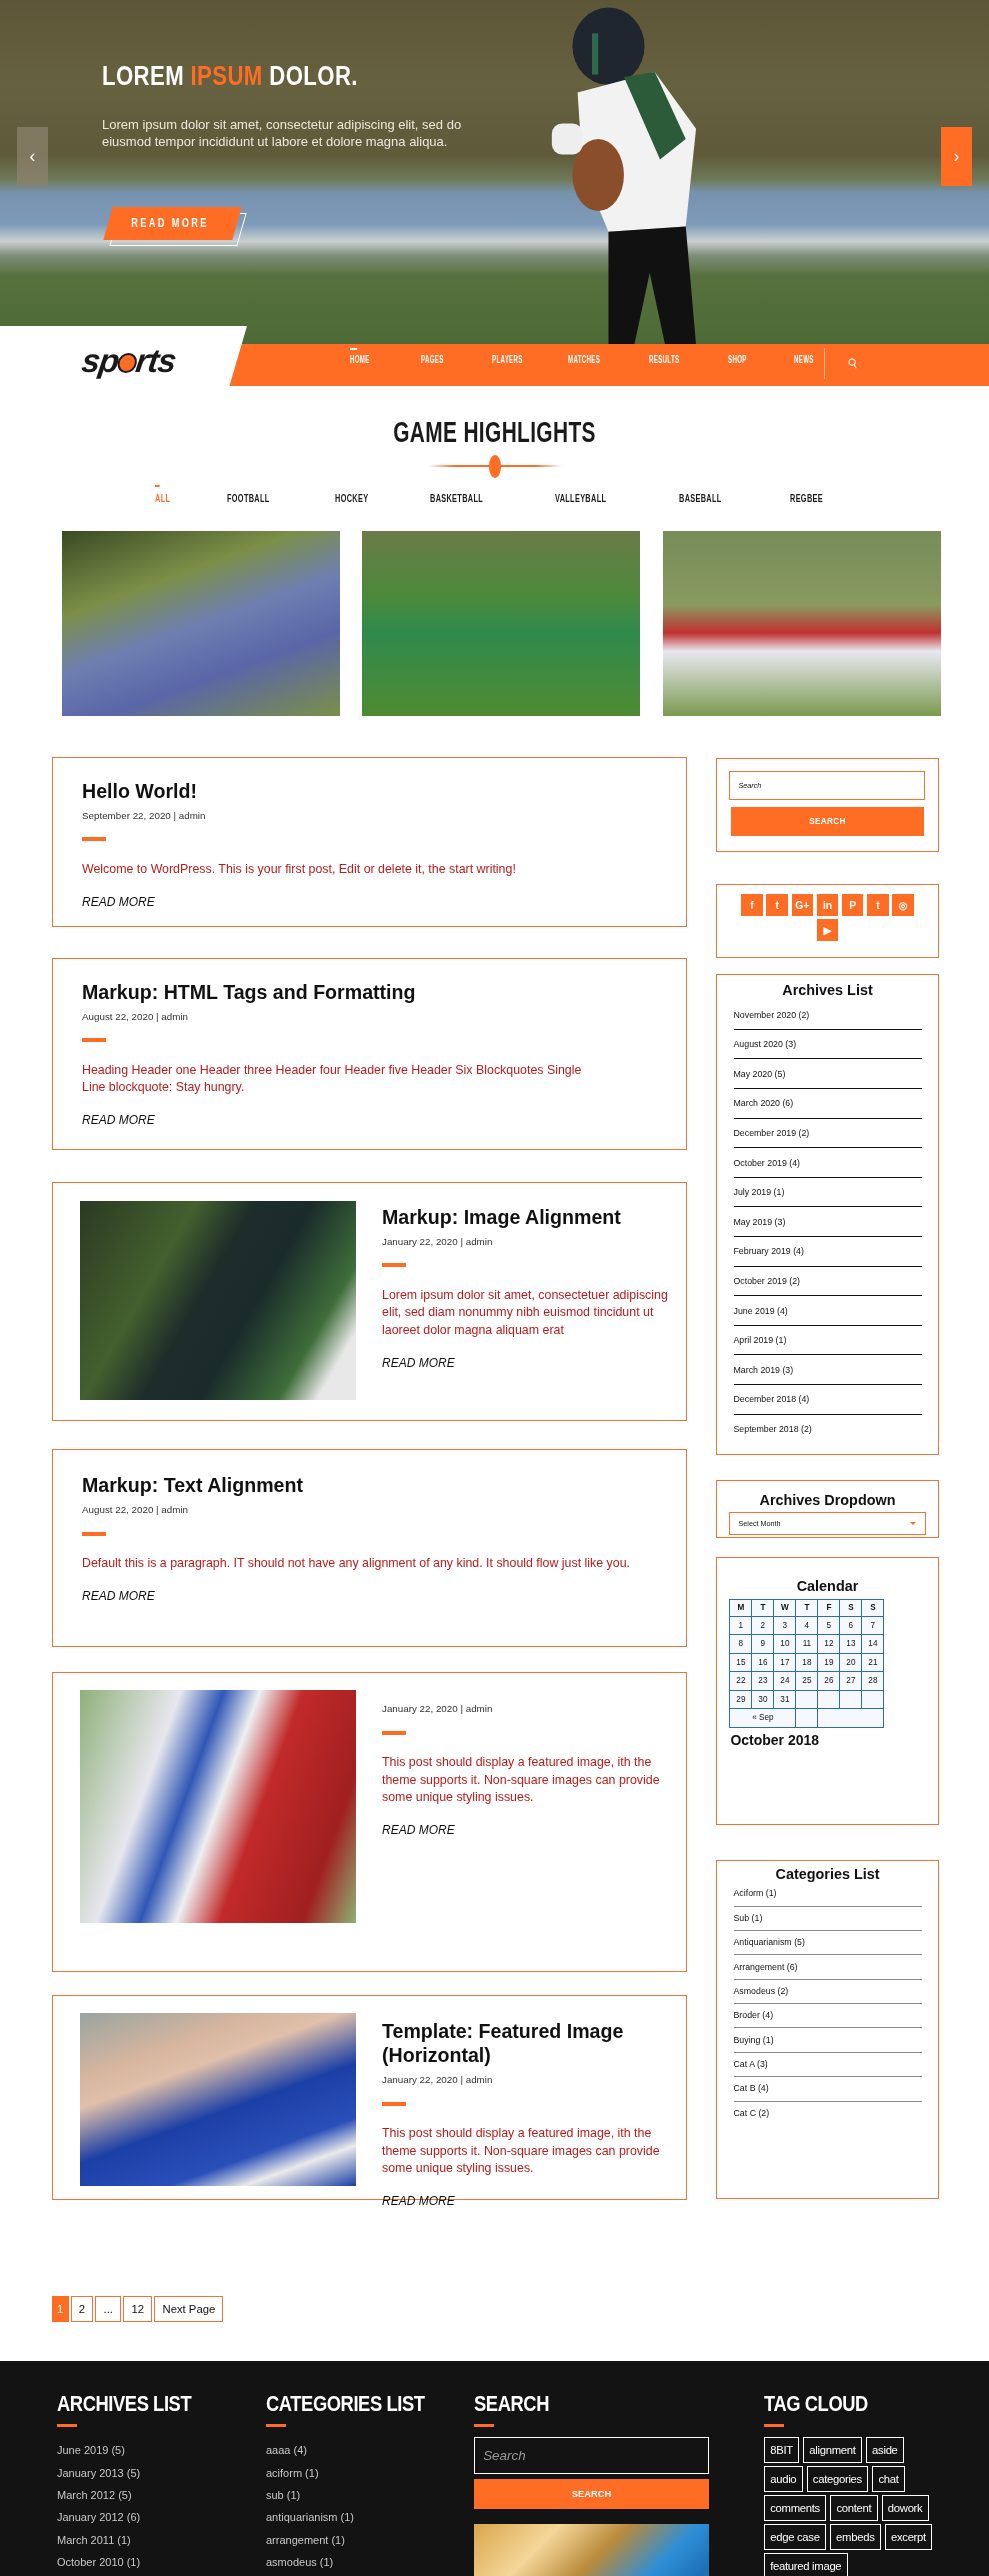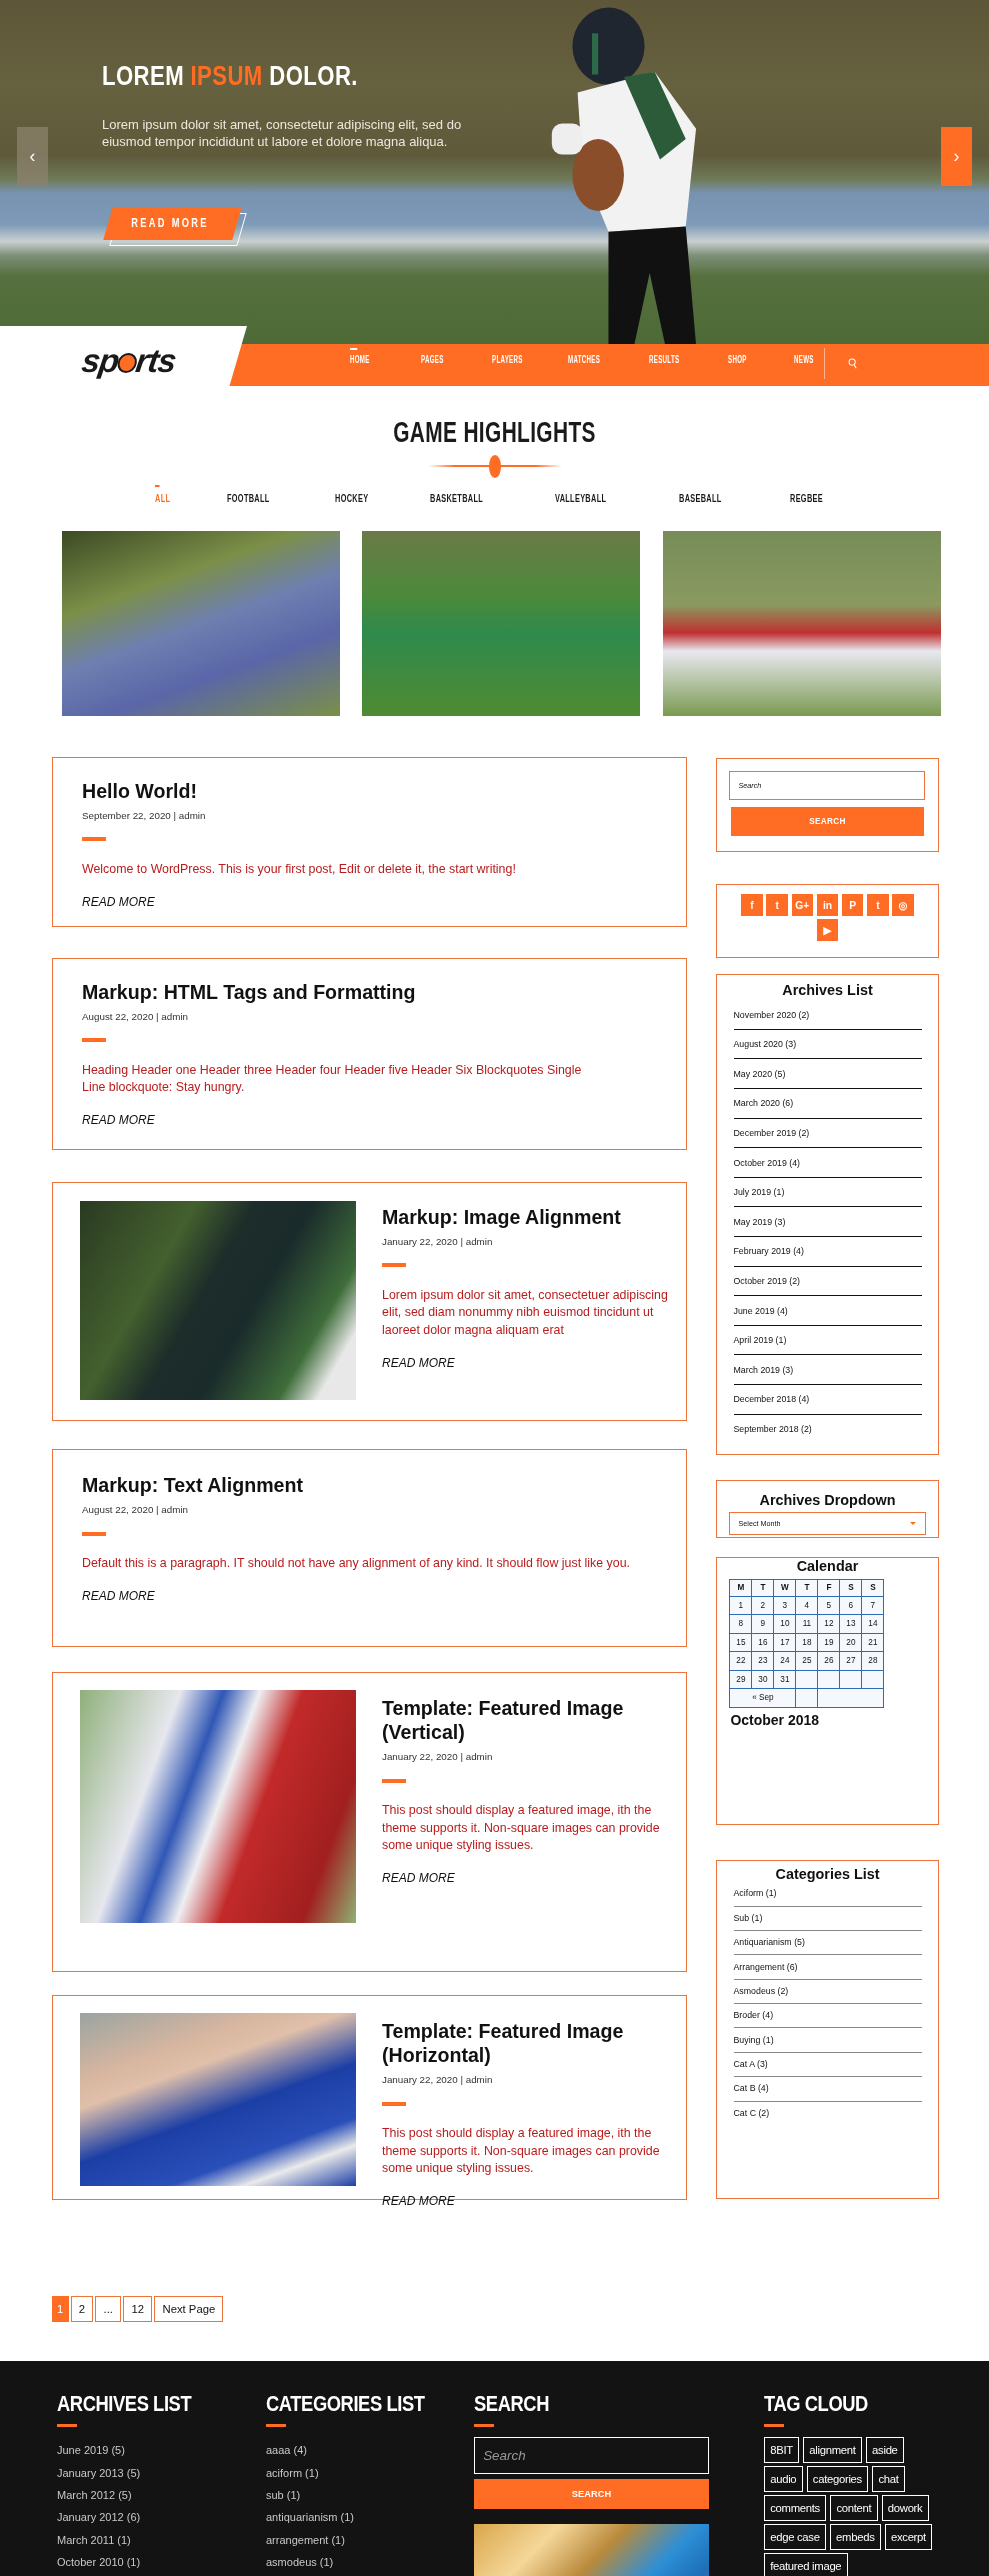--- a/index.html
+++ b/index.html
@@ -197,21 +197,20 @@
     <div class="meta">August 22, 2020 | admin</div>
     <div class="bar"></div>
     <p class="excerpt" style="width:587px">Default this is a paragraph. IT should not have any alignment of any kind. It should flow just like you.</p>
     <a class="rm">READ MORE</a>
   </div>
 </article>
 
 <article class="post img" style="top:1672px;height:300px">
   <div class="pimg" style="top:16.5px;height:233px;background:linear-gradient(110deg,#8fb07a 0%,#e7e7ee 28%,#3057b5 40%,#efeff2 50%,#c22a2a 62%,#a11f1f 85%,#90b074 100%)"></div>
   <div class="txt" style="top:23px">
-    <h2>Template: Featured Image (Vertical)</h2>
     <div class="meta">January 22, 2020 | admin</div>
     <div class="bar"></div>
     <p class="excerpt">This post should display a featured image, ith the theme supports it. Non-square images can provide some unique styling issues.</p>
     <a class="rm">READ MORE</a>
   </div>
 </article>
 
 <article class="post img" style="top:1995px;height:205px">
   <div class="pimg" style="top:16.5px;height:173px;background:linear-gradient(160deg,#9aa4a0 0%,#d8b6a0 25%,#e0c0aa 35%,#1c3fa6 55%,#2a4fb8 75%,#eaeaea 85%,#1c3fa6 100%)"></div>
   <div class="txt" style="top:23px">
@@ -273,21 +272,21 @@
 
   <div class="widget" style="top:1480px;height:58px">
     <h3 style="margin-top:11px">Archives Dropdown</h3>
     <div class="dd" style="margin-top:4.1px">
       <span>Select Month</span>
       <span class="tri"></span>
     </div>
   </div>
 
   <div class="widget" style="top:1557px;height:268px">
-    <h3 style="margin-top:0">Calendar</h3>
+    <h3 style="margin-top:20px">Calendar</h3>
     <table class="cal" style="margin-top:5.2px">
       <thead>
           <tr>
         <th>M</th>
         <th>T</th>
         <th>W</th>
         <th>T</th>
         <th>F</th>
         <th>S</th>
         <th>S</th>

